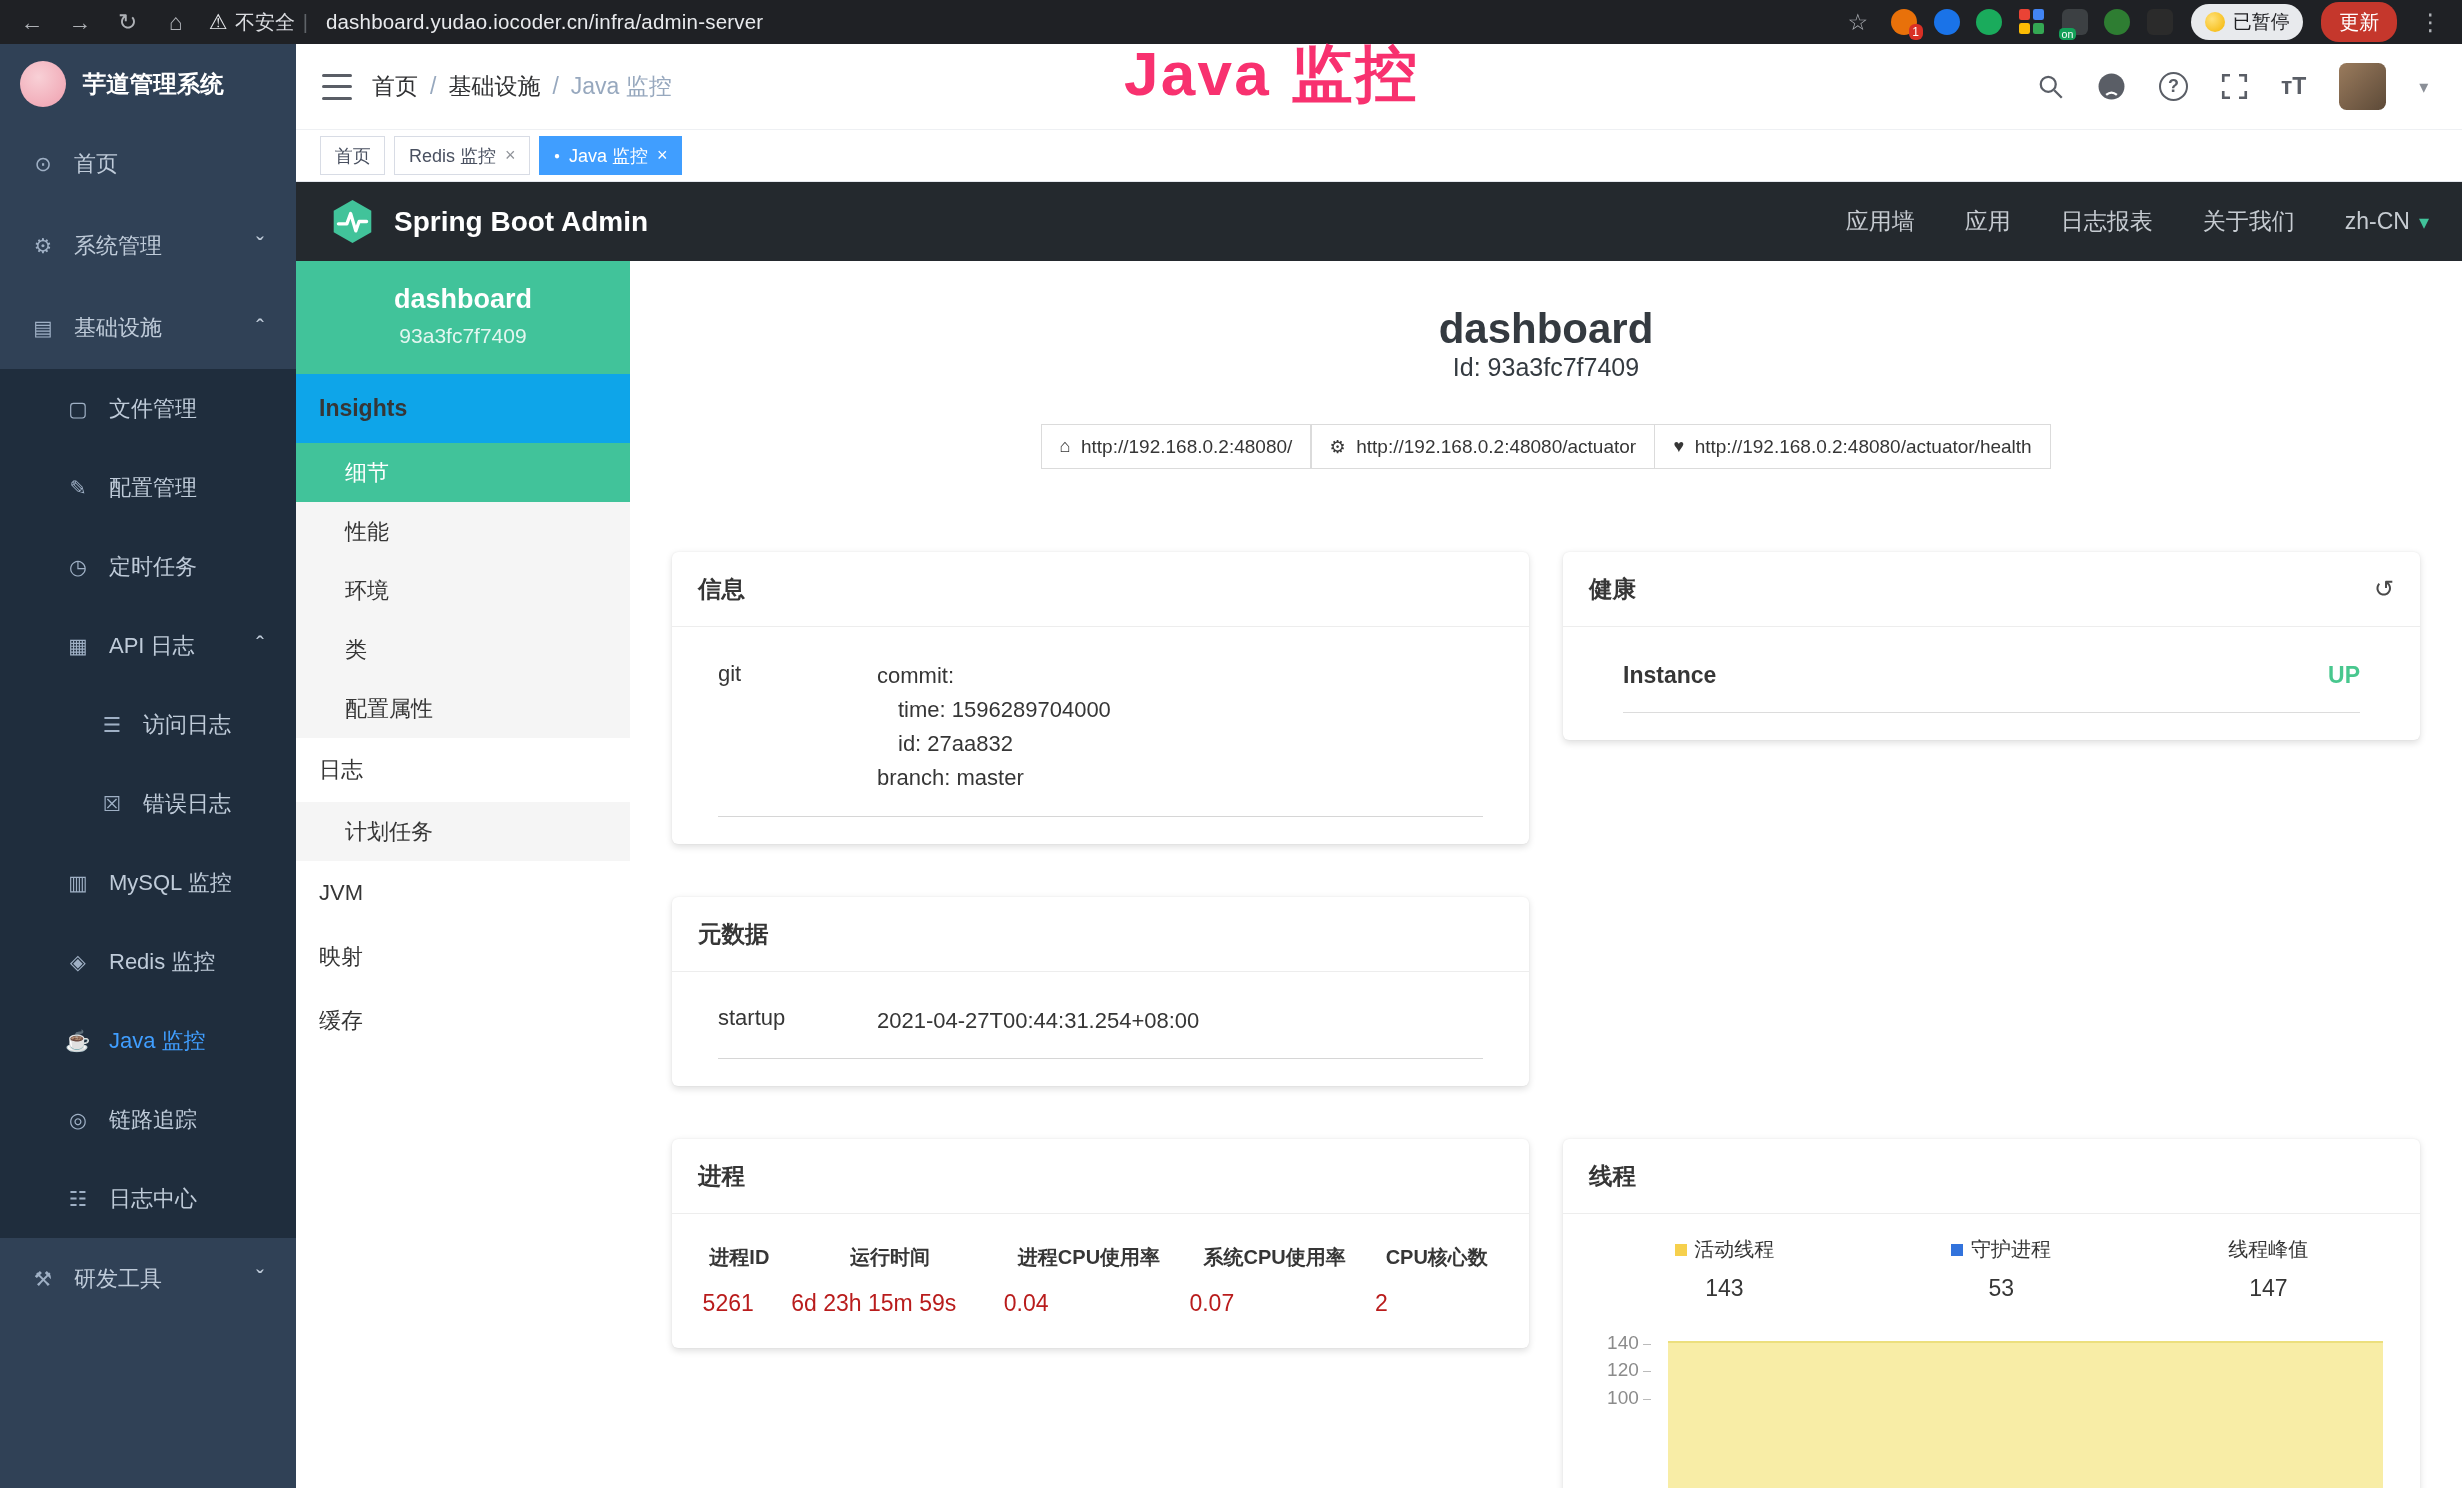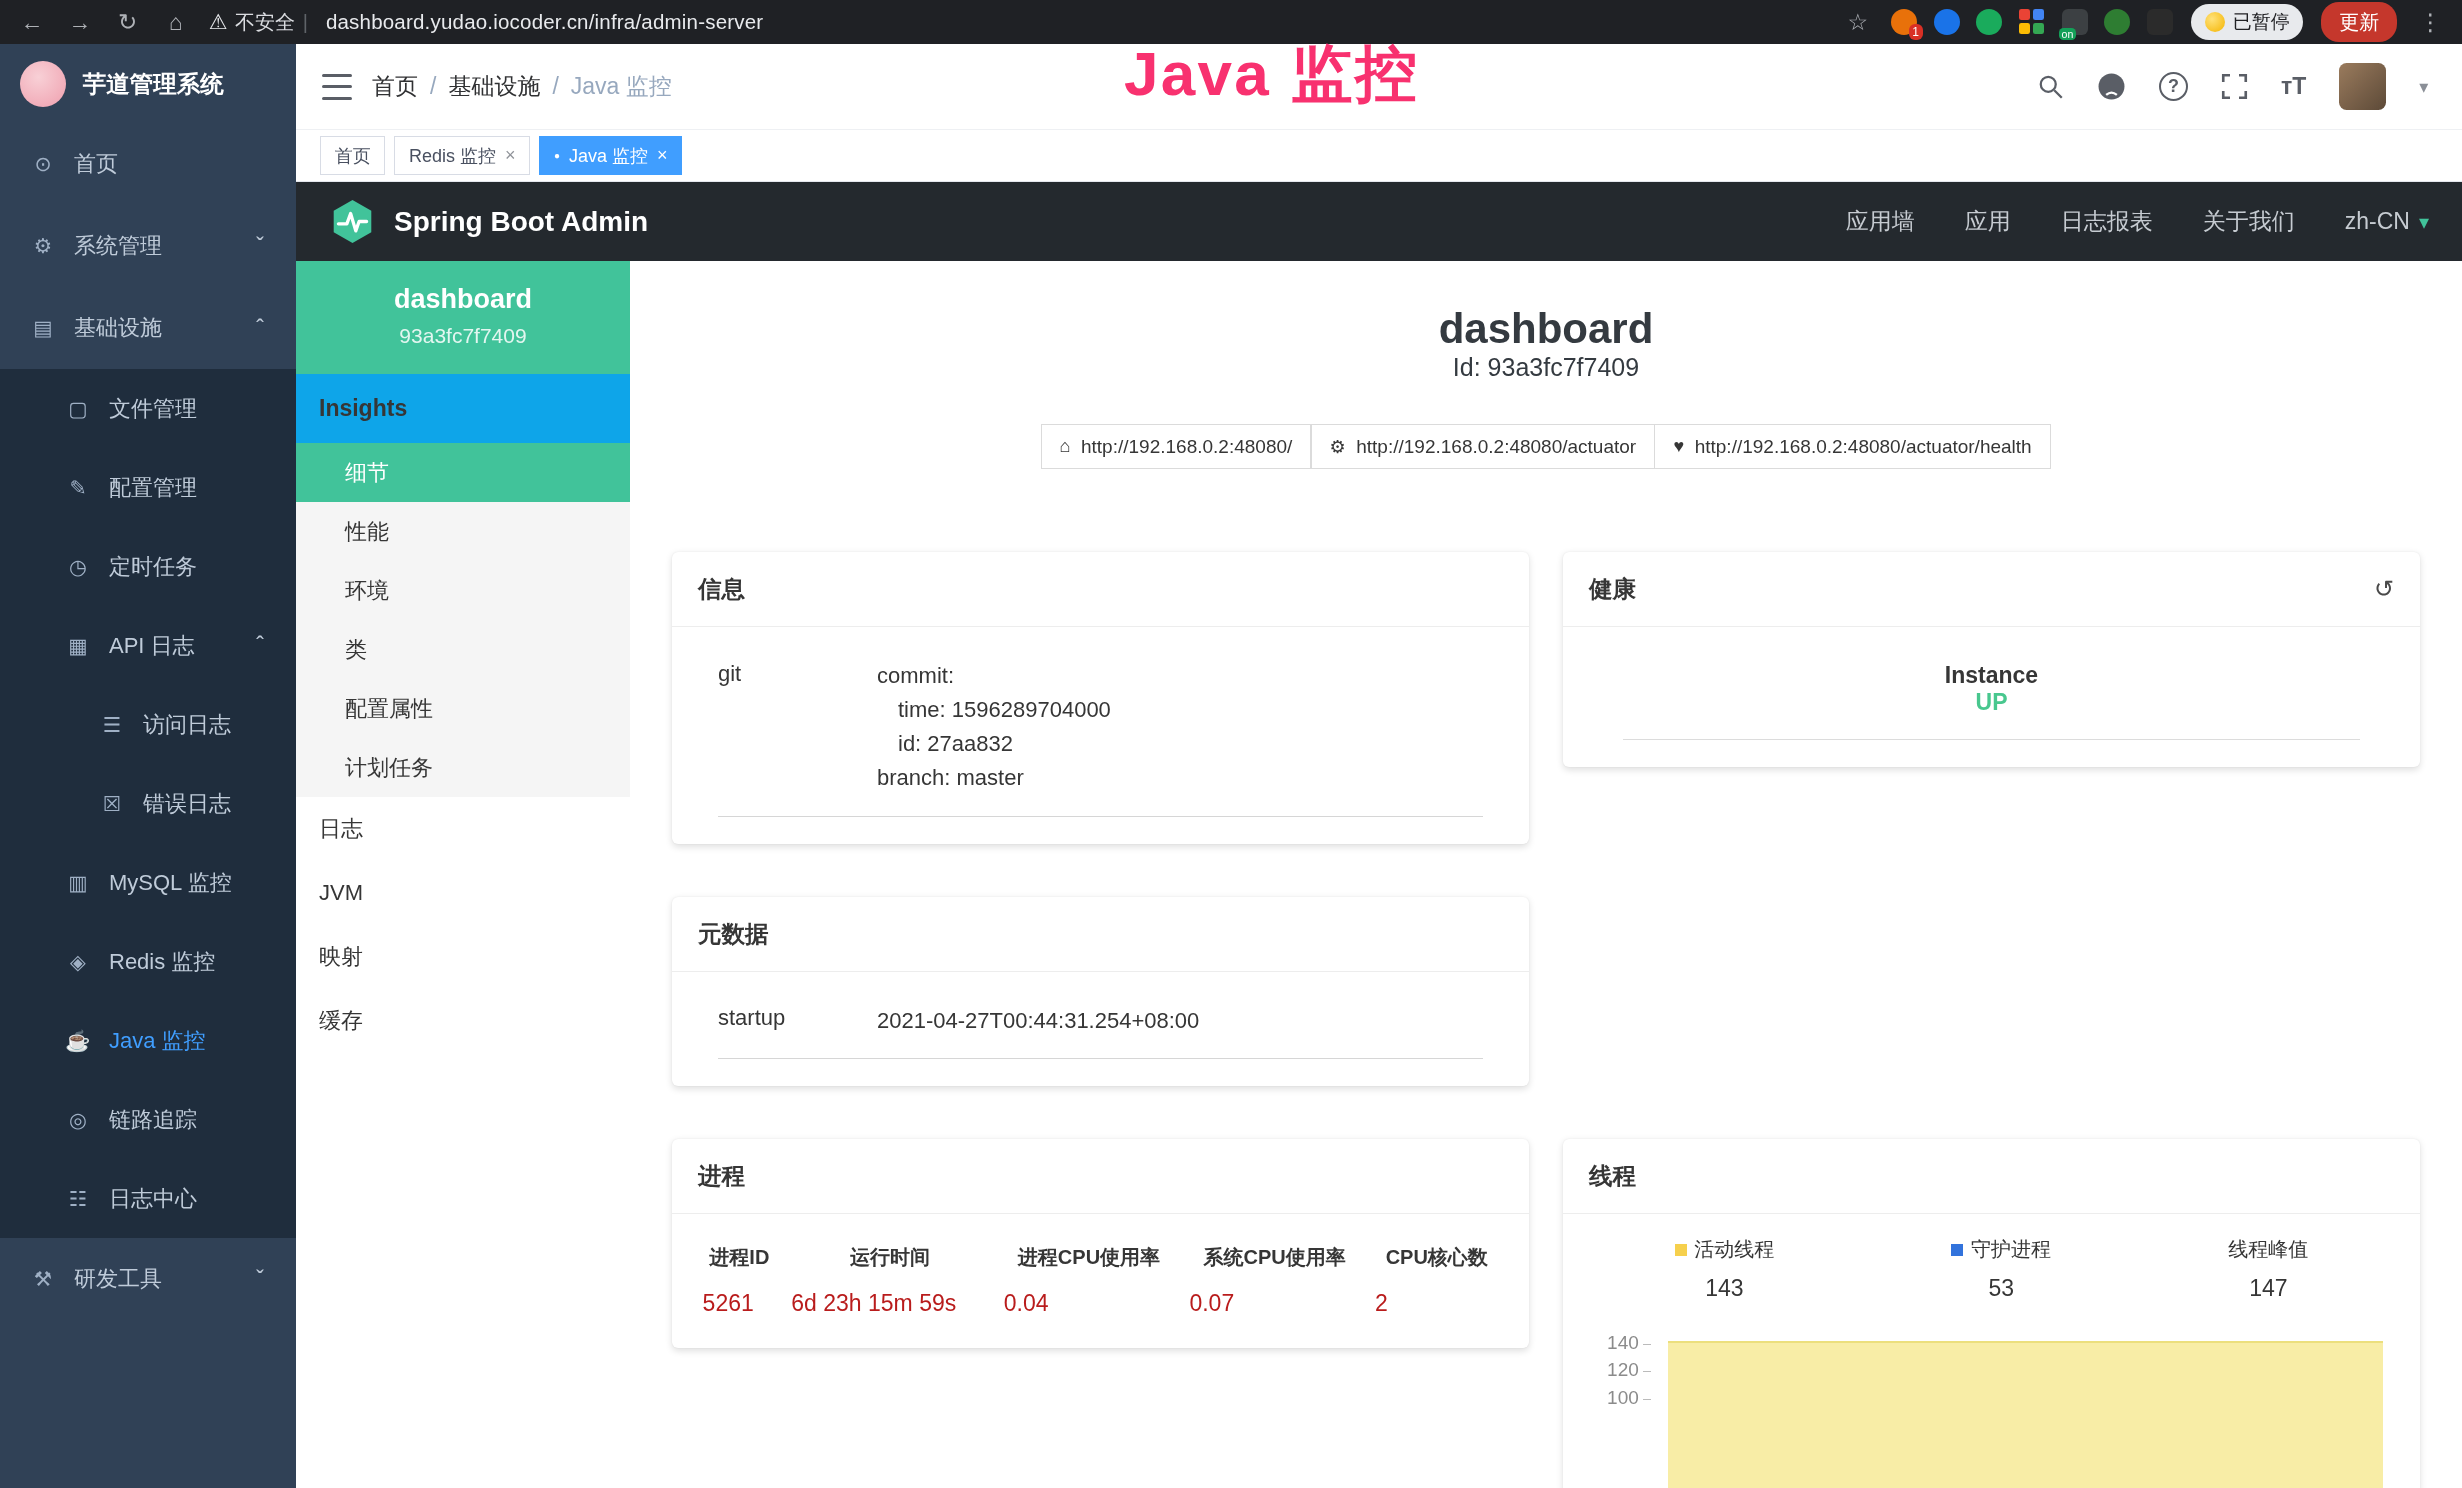--- a/index.html
+++ b/index.html
@@ -89,21 +89,21 @@
 
   .cards { display:grid; grid-template-columns:1fr 1fr; column-gap:34px; row-gap:53px; padding:0 42px; margin-top:83px; align-items:start; }
   .card { background:#fff; border-radius:6px; box-shadow:0 2.3px 7.6px rgba(0,0,0,.13), 0 0 1.5px rgba(0,0,0,.08); }
   .card-header { padding:21px 26px; font-size:23.5px; font-weight:bold; color:#363636; border-bottom:0.8px solid #ededed; display:flex; align-items:center; justify-content:space-between; }
   .card-header .h-ico { font-size:24px; font-weight:normal; color:#4a4a4a; }
   .card-body { padding:20px 46px 27px; }
   .kv { display:flex; padding:12px 0 20px; border-bottom:0.8px solid #d6d6d6; }
   .kv .k { width:159px; flex-shrink:0; font-size:22px; color:#363636; padding-top:1.5px; }
   .kv .v { font-size:22px; color:#363636; line-height:1.55; }
   .kv .v .indent { padding-left:21px; }
-  .health-row { display:flex; justify-content:space-between; align-items:center; padding:15px 0 23px; border-bottom:0.8px solid #dcdcdc; margin:0 14px;flex-direction:column; }
+  .health-row { display:flex; justify-content:space-between; align-items:center; padding:15px 0 23px; border-bottom:0.8px solid #dcdcdc; margin:0 14px; }
   .health-row .h-label { font-size:23px; font-weight:bold; color:#363636; }
   .health-row .h-status { font-size:23px; font-weight:bold; }
 
   .proc-table { width:100%; border-collapse:collapse; margin-top:4.6px; }
   .proc-table th { font-size:20px; font-weight:bold; color:#363636; padding:10.6px 7.6px; text-align:center; }
   .proc-table td { font-size:23px; color:#b91c1c; padding:9px 7.6px 4.6px; text-align:left; }
 
   .legend-row { display:flex; justify-content:space-around; margin-top:6px; }
   .legend-col { text-align:center; }
   .legend-label { display:flex; align-items:center; justify-content:center; gap:7.6px; font-size:20px; color:#363636; }
@@ -309,22 +309,22 @@
           <div class="instance-head">
             <div class="i-name">dashboard</div>
             <div class="i-id">93a3fc7f7409</div>
           </div>
           <div class="sba-section">Insights</div>
           <div class="sba-item insight active">细节</div>
           <div class="sba-item insight">性能</div>
           <div class="sba-item insight">环境</div>
           <div class="sba-item insight">类</div>
           <div class="sba-item insight">配置属性</div>
+          <div class="sba-item top">日志</div>
           <div class="sba-item insight">计划任务</div>
-          <div class="sba-item top">日志</div>
           <div class="sba-item top">JVM</div>
           <div class="sba-item top">映射</div>
           <div class="sba-item top">缓存</div>
         </aside>
 
         <main class="sba-main">
           <div class="inst-title">dashboard</div>
           <div class="inst-id">Id: 93a3fc7f7409</div>
 
           <div class="links-row">

